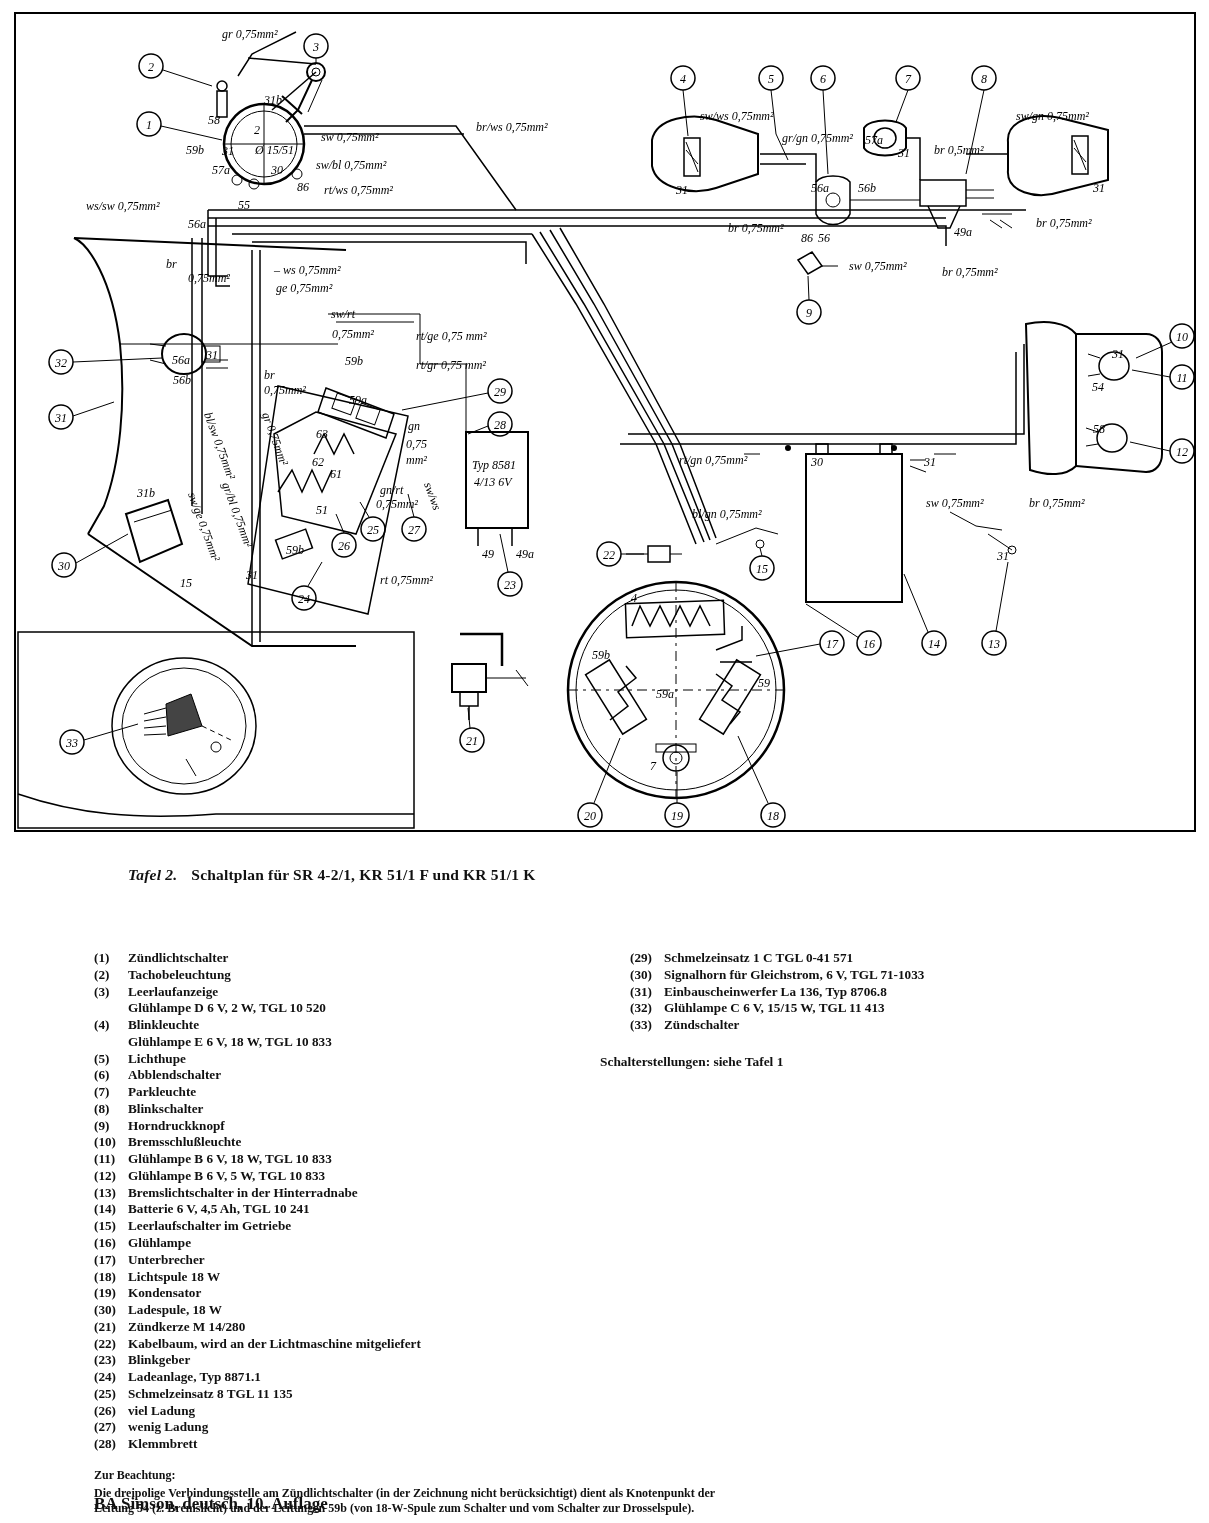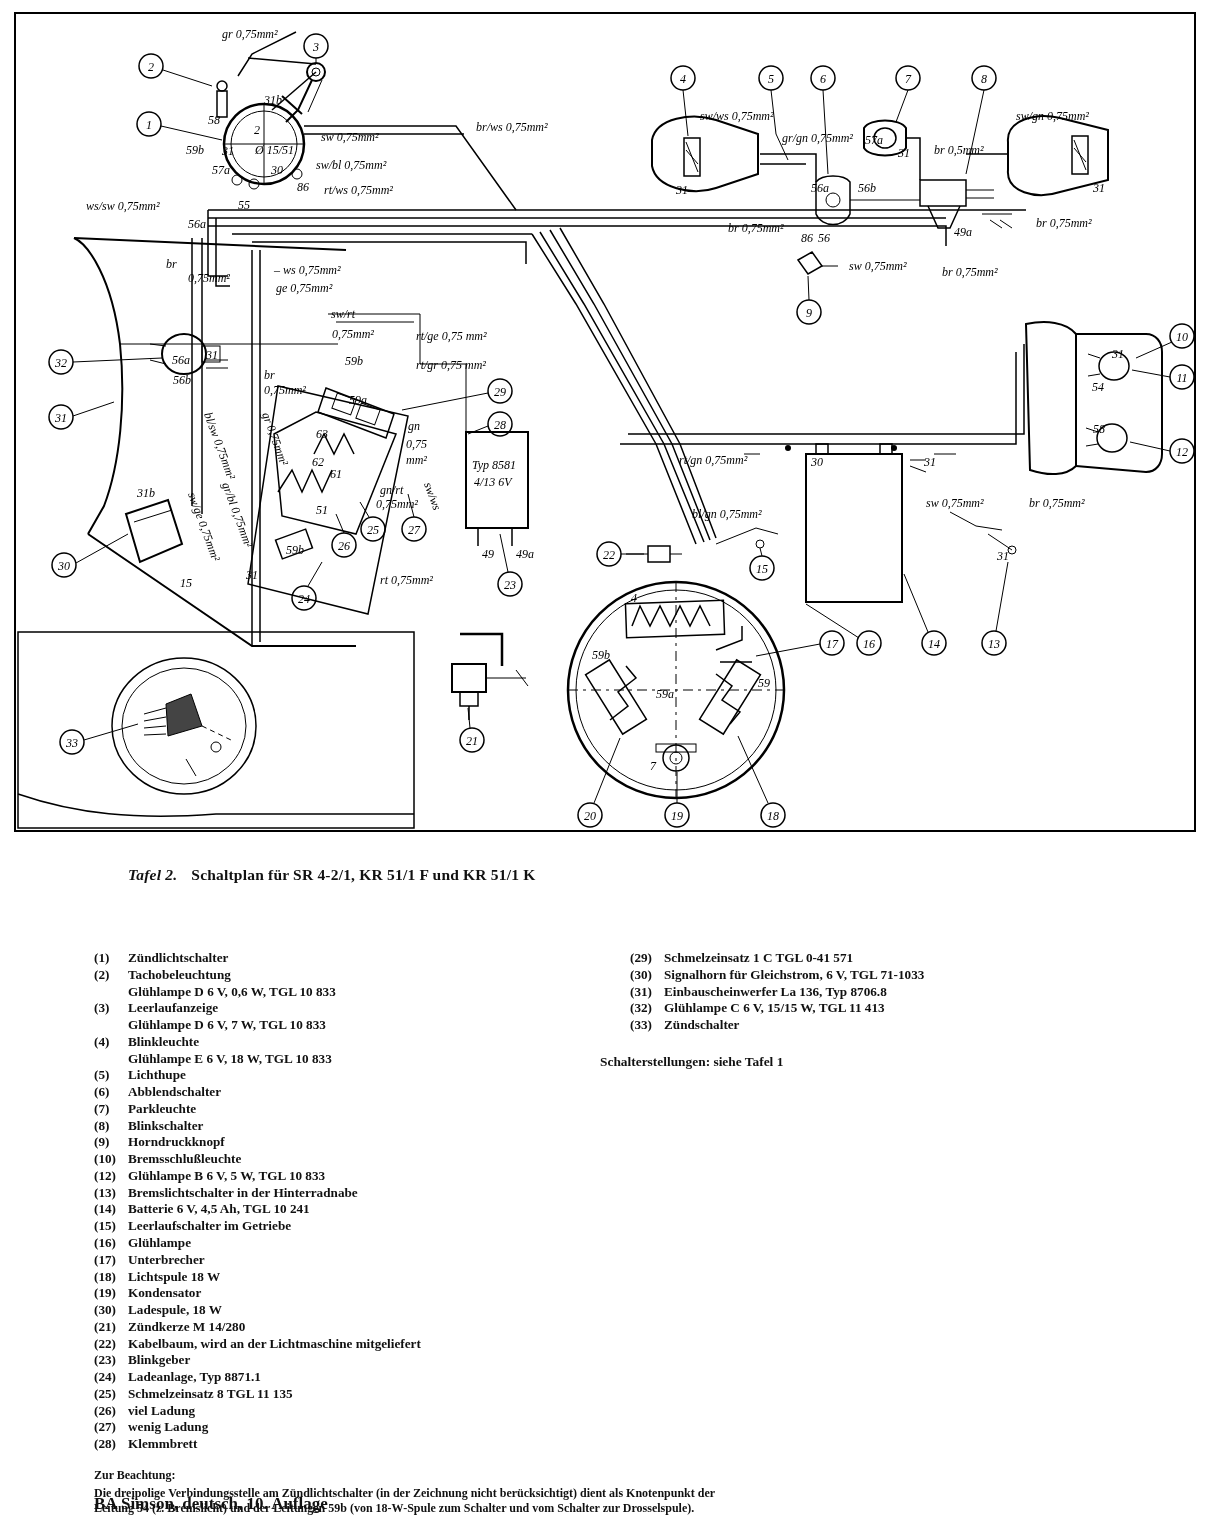--- a/index.html
+++ b/index.html
@@ -574,26 +574,25 @@
 <div id="legend">
   <div class="legend-col" id="legend-col-left">
     <div class="legend-item">
         <span class="legend-num">(1)</span>
         <span class="legend-text">Zündlichtschalter</span>
       </div>
     <div class="legend-item">
         <span class="legend-num">(2)</span>
         <span class="legend-text">Tachobeleuchtung</span>
       </div>
-    <div class="legend-sub">Glühlampe D 6 V, 0,6 W, TGL 10 833</div>
     <div class="legend-item">
         <span class="legend-num">(3)</span>
         <span class="legend-text">Leerlaufanzeige</span>
       </div>
-    <div class="legend-sub">Glühlampe D 6 V, 7 W, TGL 10 833</div>
+    <div class="legend-sub">Glühlampe D 6 V, 2 W, TGL 10 520</div>
     <div class="legend-item">
         <span class="legend-num">(4)</span>
         <span class="legend-text">Blinkleuchte</span>
       </div>
     <div class="legend-sub">Glühlampe E 6 V, 18 W, TGL 10 833</div>
     <div class="legend-item">
         <span class="legend-num">(5)</span>
         <span class="legend-text">Lichthupe</span>
       </div>
     <div class="legend-item">
@@ -608,20 +607,24 @@
         <span class="legend-num">(8)</span>
         <span class="legend-text">Blinkschalter</span>
       </div>
     <div class="legend-item">
         <span class="legend-num">(9)</span>
         <span class="legend-text">Horndruckknopf</span>
       </div>
     <div class="legend-item">
         <span class="legend-num">(10)</span>
         <span class="legend-text">Bremsschlußleuchte</span>
+      </div>
+    <div class="legend-item">
+        <span class="legend-num">(11)</span>
+        <span class="legend-text">Glühlampe B 6 V, 18 W, TGL 10 833</span>
       </div>
     <div class="legend-item">
         <span class="legend-num">(12)</span>
         <span class="legend-text">Glühlampe B 6 V, 5 W, TGL 10 833</span>
       </div>
     <div class="legend-item">
         <span class="legend-num">(13)</span>
         <span class="legend-text">Bremslichtschalter in der Hinterradnabe</span>
       </div>
     <div class="legend-item">

